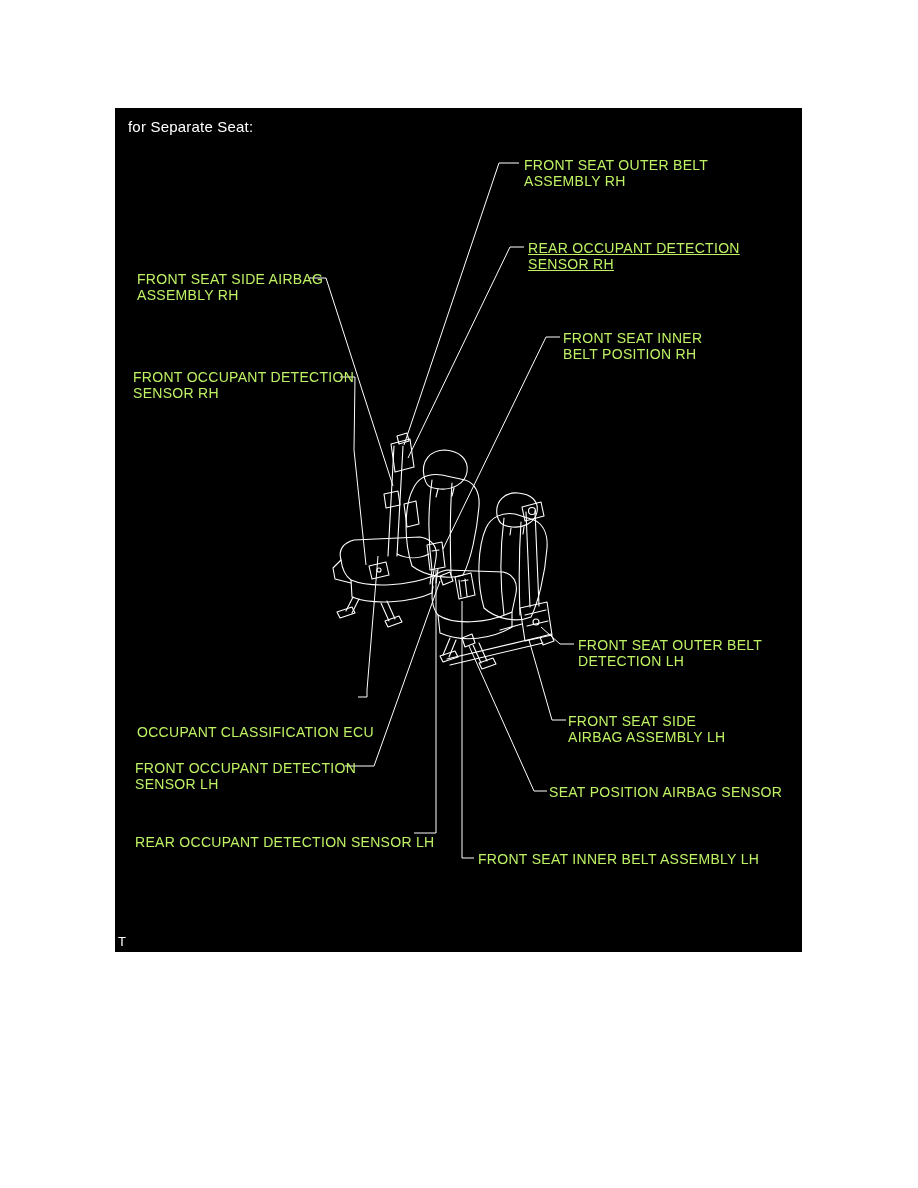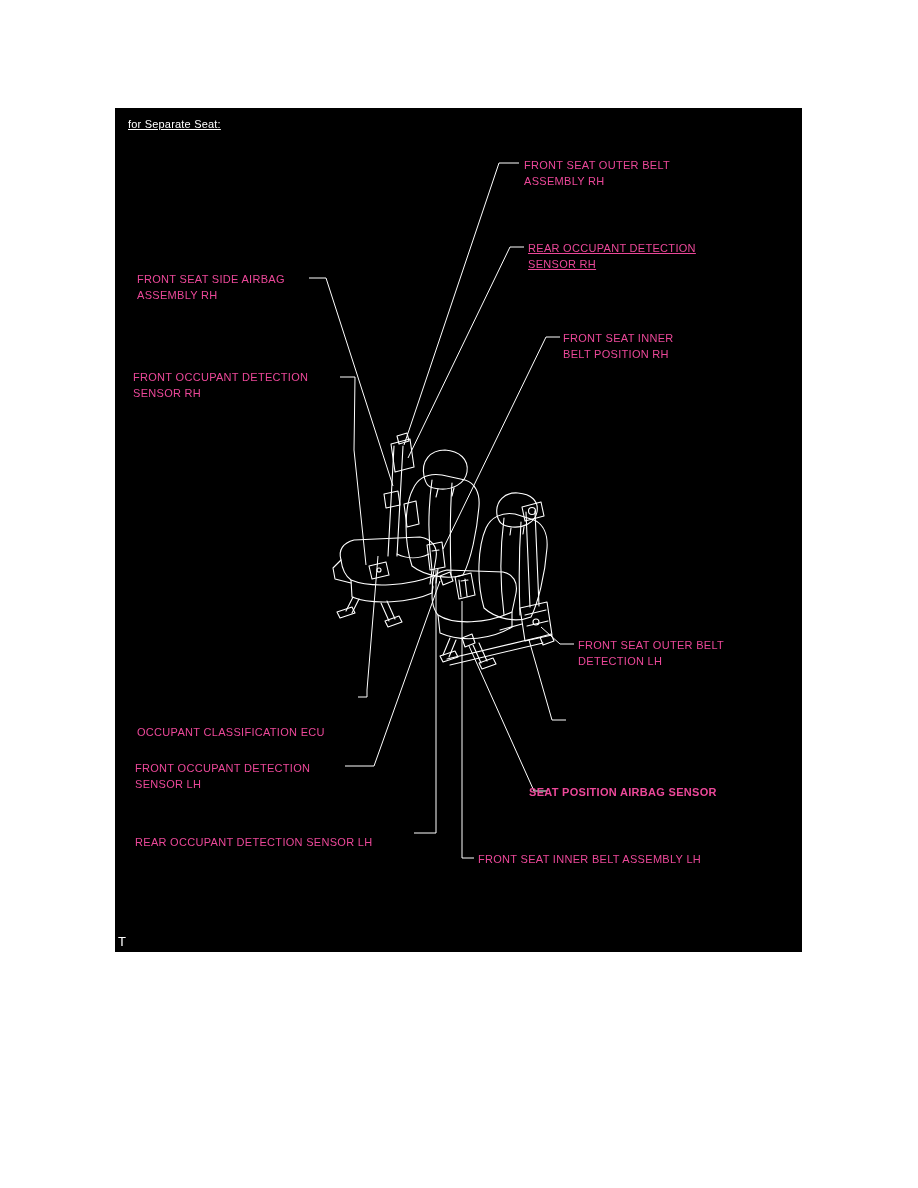--- a/index.html
+++ b/index.html
@@ -28,29 +28,28 @@
   .figure svg {
     position: absolute;
     left: 0;
     top: 0;
   }
   .caption {
     position: absolute;
     left: 13px;
     top: 10px;
     color: #ffffff;
-    font-size: 11px;
+    font-size: 15px;
     letter-spacing: 0.2px;
     white-space: nowrap;
-    text-decoration: underline;
   }
   .lbl {
     position: absolute;
-    color: #ec4899;
-    font-size: 11px;
+    color: #bef264;
+    font-size: 14px;
     line-height: 16px;
     letter-spacing: 0.3px;
     white-space: nowrap;
   }
   .lbl span { display: block; }
   .corner-mark {
     position: absolute;
     left: 3px;
     top: 826px;
     color: #ffffff;
@@ -165,27 +164,31 @@
 
     <div class="lbl" style="left:463px; top:529px;">
       <span>FRONT SEAT OUTER BELT</span>
       <span>DETECTION LH</span>
     </div>
 
     <div class="lbl" style="left:22px; top:583px;margin-top:33px;">
       <span>OCCUPANT CLASSIFICATION ECU</span>
     </div>
 
+    <div class="lbl" style="left:453px; top:605px;">
+      <span>FRONT SEAT SIDE</span>
+      <span>AIRBAG ASSEMBLY LH</span>
+    </div>
 
     <div class="lbl" style="left:20px; top:652px;">
       <span>FRONT OCCUPANT DETECTION</span>
       <span>SENSOR LH</span>
     </div>
 
-    <div class="lbl" style="left:414px; top:676px;font-weight:bold;">
+    <div class="lbl" style="left:434px; top:676px;">
       <span>SEAT POSITION AIRBAG SENSOR</span>
     </div>
 
     <div class="lbl" style="left:20px; top:718px;margin-top:8px;">
       <span>REAR OCCUPANT DETECTION SENSOR LH</span>
     </div>
 
     <div class="lbl" style="left:363px; top:743px;">
       <span>FRONT SEAT INNER BELT ASSEMBLY LH</span>
     </div>

